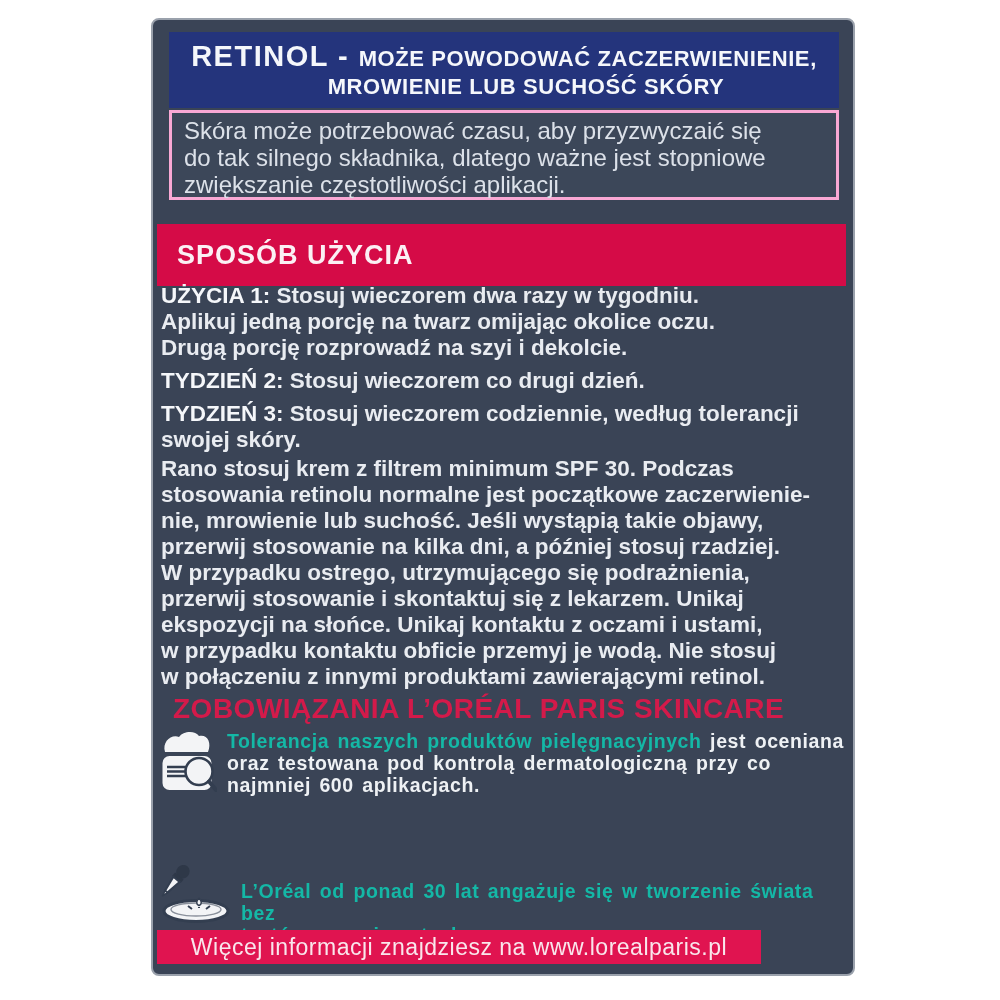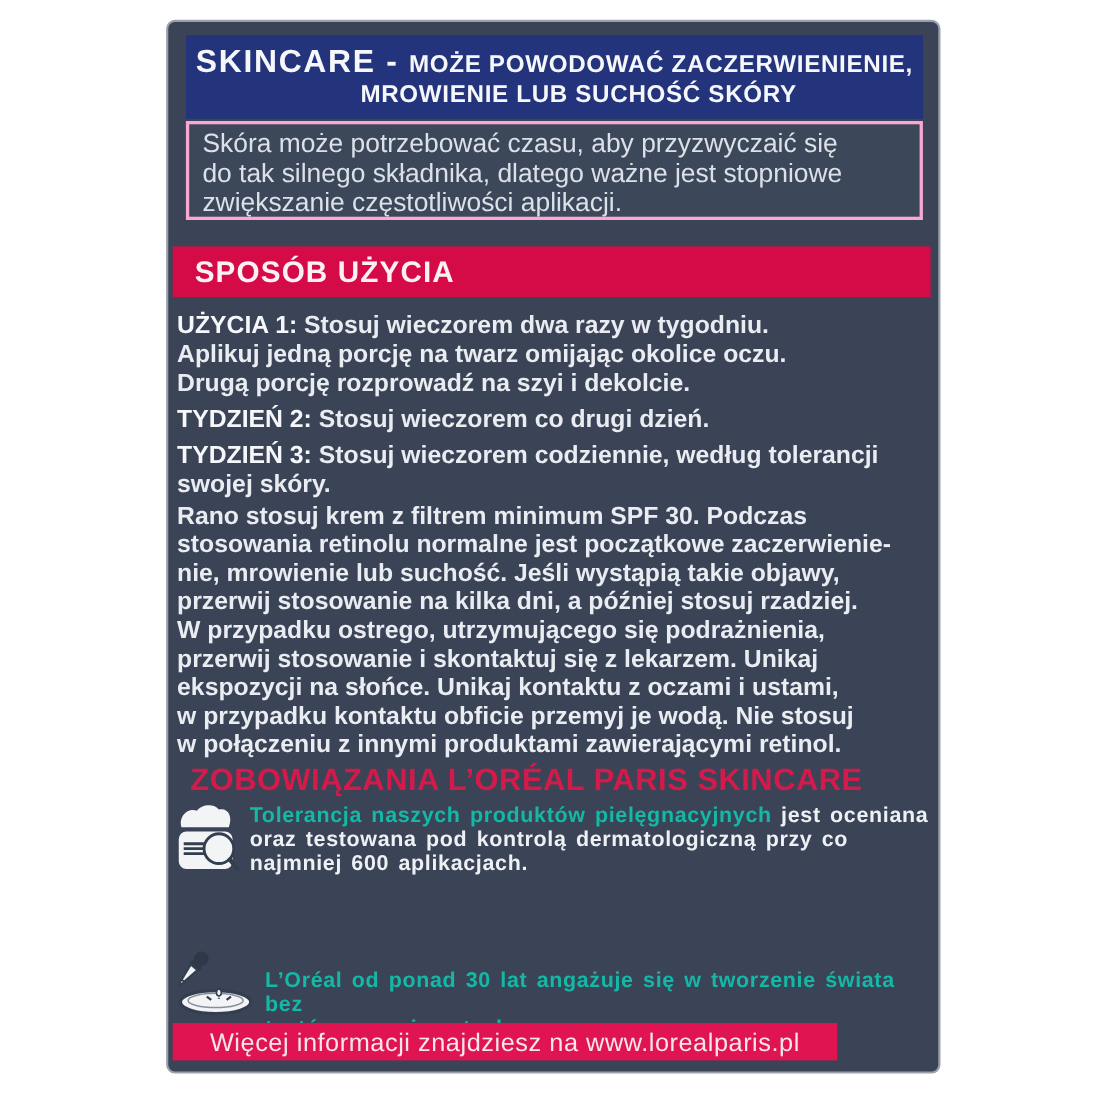--- a/index.html
+++ b/index.html
@@ -26,21 +26,21 @@
   
   .intro-box {
     position: absolute; left: 16px; top: 90px; width: 670px; height: 90px;
     border: 3px solid #f9a8d4; background: #3c4759;
     padding: 4px 12px; color: #dce1e9;
     font-size: 24px; line-height: 27px; white-space: pre-line;
   }
 
   
   .banner {
-    position: absolute; left: 4px; top: 204px; width: 689px; height: 46px;
+    position: absolute; left: 4px; top: 204px; width: 689px; height: 62px;
     background: #d50b47; color: #fbf0f4;
     display: flex; align-items: center; padding-left: 20px;
     font-size: 27px; font-weight: bold; letter-spacing: 1px;
   }
 
   
   .usage-body {
     position: absolute; left: 8px; top: 263px; width: 692px;
     color: #e9ecf1; font-size: 22.5px; line-height: 26px;
   }
@@ -79,21 +79,21 @@
     display: flex; align-items: center; justify-content: center;
     font-size: 23px; letter-spacing: 0.5px;
   }
 </style>
 </head>
 <body>
 
 <div class="card">
 
   <div class="header-box">
-    <div class="line1"><span class="strong">SKINCARE - </span><span>MOŻE POWODOWAĆ ZACZERWIENIENIE,</span></div>
+    <div class="line1"><span class="strong">RETINOL - </span><span>MOŻE POWODOWAĆ ZACZERWIENIENIE,</span></div>
     <div class="line2">MROWIENIE LUB SUCHOŚĆ SKÓRY</div>
   </div>
 
   <div class="intro-box">Skóra może potrzebować czasu, aby przyzwyczaić się
 do tak silnego składnika, dlatego ważne jest stopniowe
 zwiększanie częstotliwości aplikacji.</div>
 
   <div class="banner">SPOSÓB UŻYCIA</div>
 
   <div class="usage-body">

